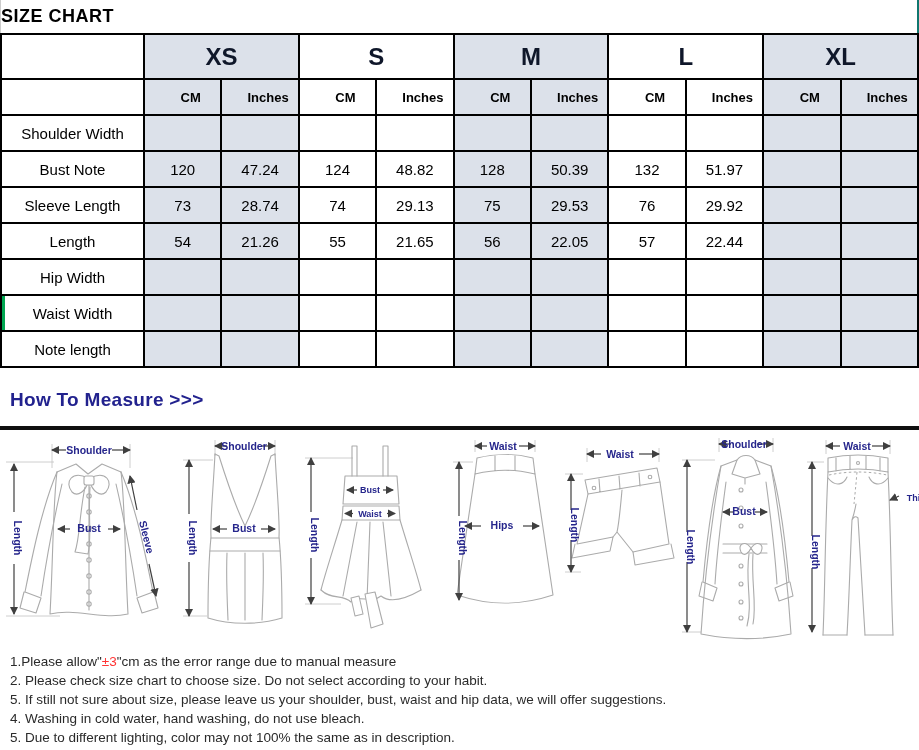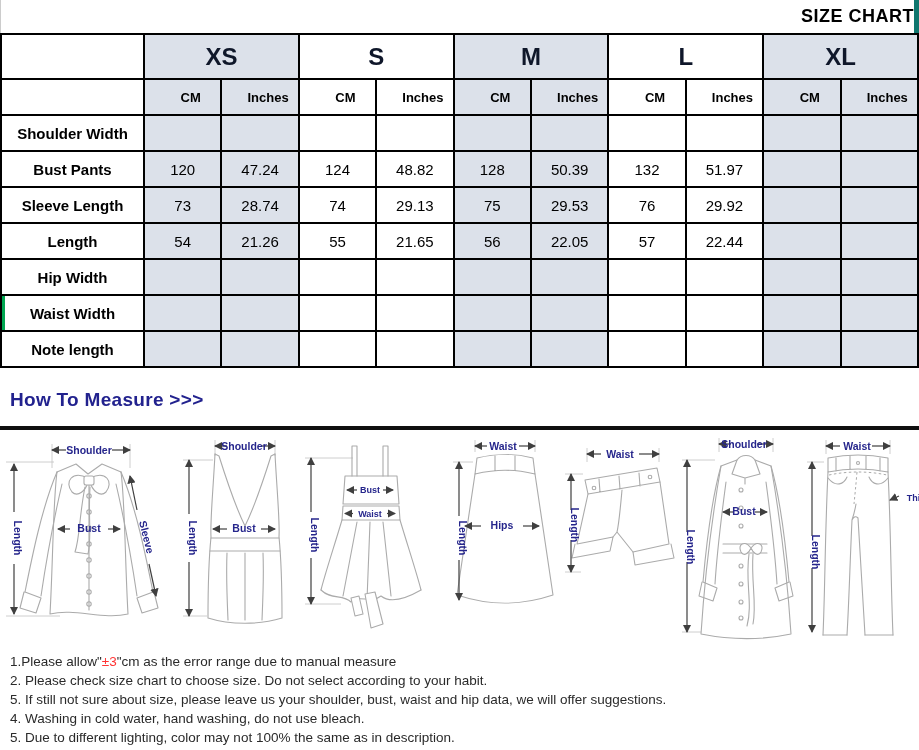--- a/index.html
+++ b/index.html
@@ -1,30 +1,30 @@
 <!DOCTYPE html>
 <html><head>
 <meta charset="utf-8">
 <style>
   html,body{margin:0;padding:0;background:#fff;}
   body{width:919px;height:750px;overflow:hidden;font-family:"Liberation Sans",sans-serif;color:#000;}
   .page{width:919px;height:750px;position:relative;}
 
   
-  .title{height:33px;line-height:32px;text-align:right;font-size:18px;font-weight:bold;
-         letter-spacing:.5px;border-left:1px solid #ccc;border-right:5px solid #0f766e;}
+  .title{height:33px;line-height:32px;text-align:left;font-size:18px;font-weight:bold;
+         letter-spacing:.5px;border-left:1px solid #ccc;border-right:2px solid #0f766e;}
 
   
   table.size{width:919px;border-collapse:collapse;table-layout:fixed;}
   table.size th,table.size td{border:2px solid #000;text-align:center;vertical-align:middle;
        overflow:hidden;white-space:nowrap;background:#fff;}
   tr.size-hdr th{height:41px;font-size:24px;font-weight:bold;color:#0f172a;}
   tr.unit-hdr td{height:32px;font-size:13px;font-weight:bold;padding-left:17px;}
   tr.data-row td{height:32px;font-size:15px;}
-  td.lbl{font-size:13.5px;font-weight:bold;}
+  td.lbl{font-size:13.5px;font-weight:normal;}
   .shade{background:#dce1ea !important;}
   td.green-edge{box-shadow:inset 3px 0 0 #00a651;}
 
   
   .measure-heading{margin:21px 0 15px 0;padding-left:10px;font-size:19px;font-weight:bold;
         color:#22228e;letter-spacing:.3px;}
   .divider{height:4px;background:#101010;width:919px;}
 
   
   .illustrations{display:flex;align-items:flex-start;height:212px;margin-top:2px;}
@@ -102,21 +102,21 @@
           <td></td>
           <td></td>
           <td class="shade"></td>
           <td class="shade"></td>
           <td></td>
           <td></td>
           <td class="shade"></td>
           <td class="shade"></td>
         </tr>
         <tr class="data-row">
-          <td class="lbl">Bust Pants</td>
+          <td class="lbl">Bust Note</td>
           <td class="shade">120</td>
           <td class="shade">47.24</td>
           <td>124</td>
           <td>48.82</td>
           <td class="shade">128</td>
           <td class="shade">50.39</td>
           <td>132</td>
           <td>51.97</td>
           <td class="shade"></td>
           <td class="shade"></td>

